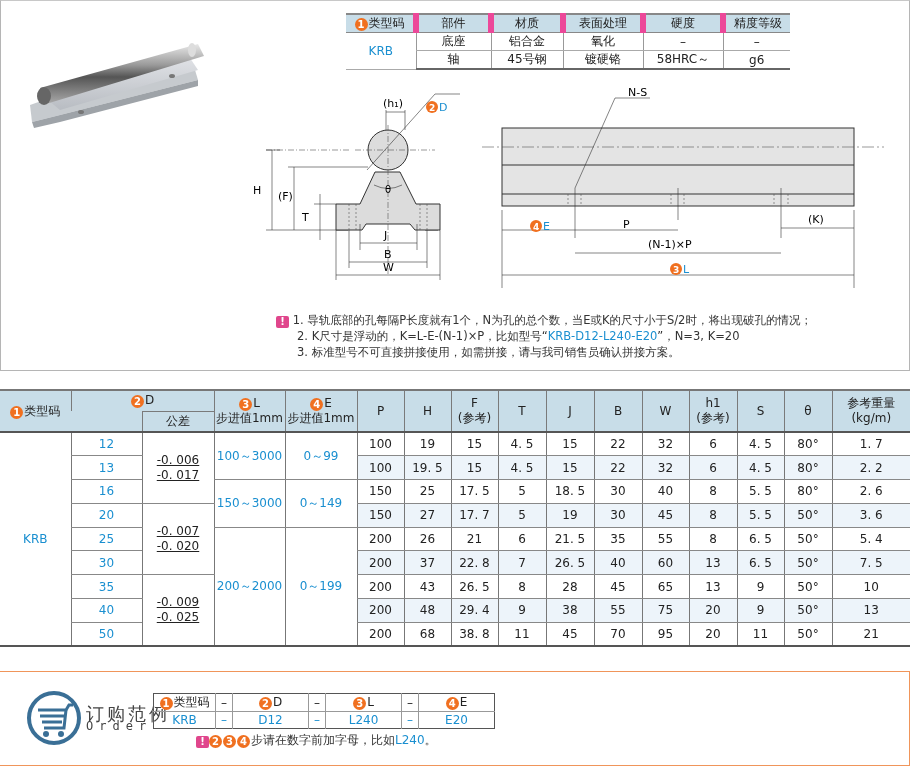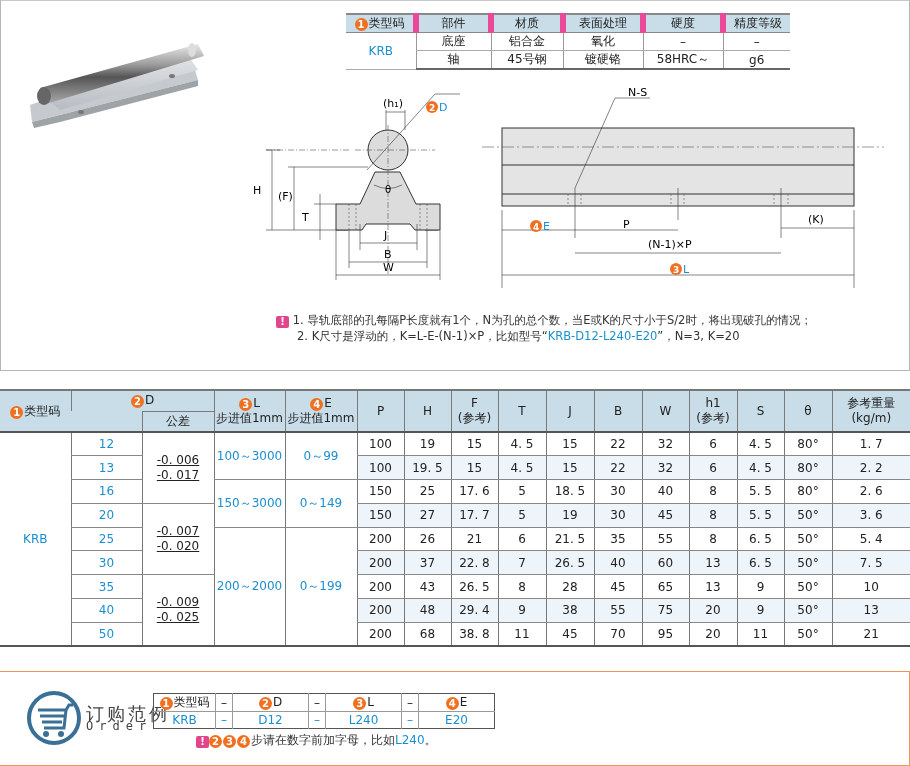--- a/index.html
+++ b/index.html
@@ -216,20 +216,21 @@
 </svg>
 
 <div id="notes">
   <div class="line">
     <span class="warn">!</span>
     <span>1. 导轨底部的孔每隔P长度就有1个，N为孔的总个数，当E或K的尺寸小于S/2时，将出现破孔的情况；</span>
   </div>
   <div class="line indent">
     <span>2. K尺寸是浮动的，K=L-E-(N-1)×P，比如型号“</span><span class="blue">KRB-D12-L240-E20</span><span>”，N=3, K=20</span>
   </div>
+  <div class="line indent">3. 标准型号不可直接拼接使用，如需拼接，请与我司销售员确认拼接方案。</div>
 </div>
 
 <table id="spec-table">
   <colgroup>
     <col style="width:71px">
       <col style="width:71px">
       <col style="width:72px">
       <col style="width:71px">
       <col style="width:72px">
     <col style="width:47px">
@@ -299,21 +300,21 @@
       <td class="num-cell">4. 5</td>
       <td class="num-cell">80°</td>
       <td class="num-cell">2. 2</td>
     </tr>
     <tr>
       <td class="blue">16</td>
       <td class="blue" rowspan="2">150～3000</td>
       <td class="blue" rowspan="2">0～149</td>
       <td class="num-cell">150</td>
       <td class="num-cell">25</td>
-      <td class="num-cell">17. 6</td>
+      <td class="num-cell">17. 5</td>
       <td class="num-cell">5</td>
       <td class="num-cell">18. 5</td>
       <td class="num-cell">30</td>
       <td class="num-cell">40</td>
       <td class="num-cell">8</td>
       <td class="num-cell">5. 5</td>
       <td class="num-cell">80°</td>
       <td class="num-cell">2. 6</td>
     </tr>
     <tr class="alt">

